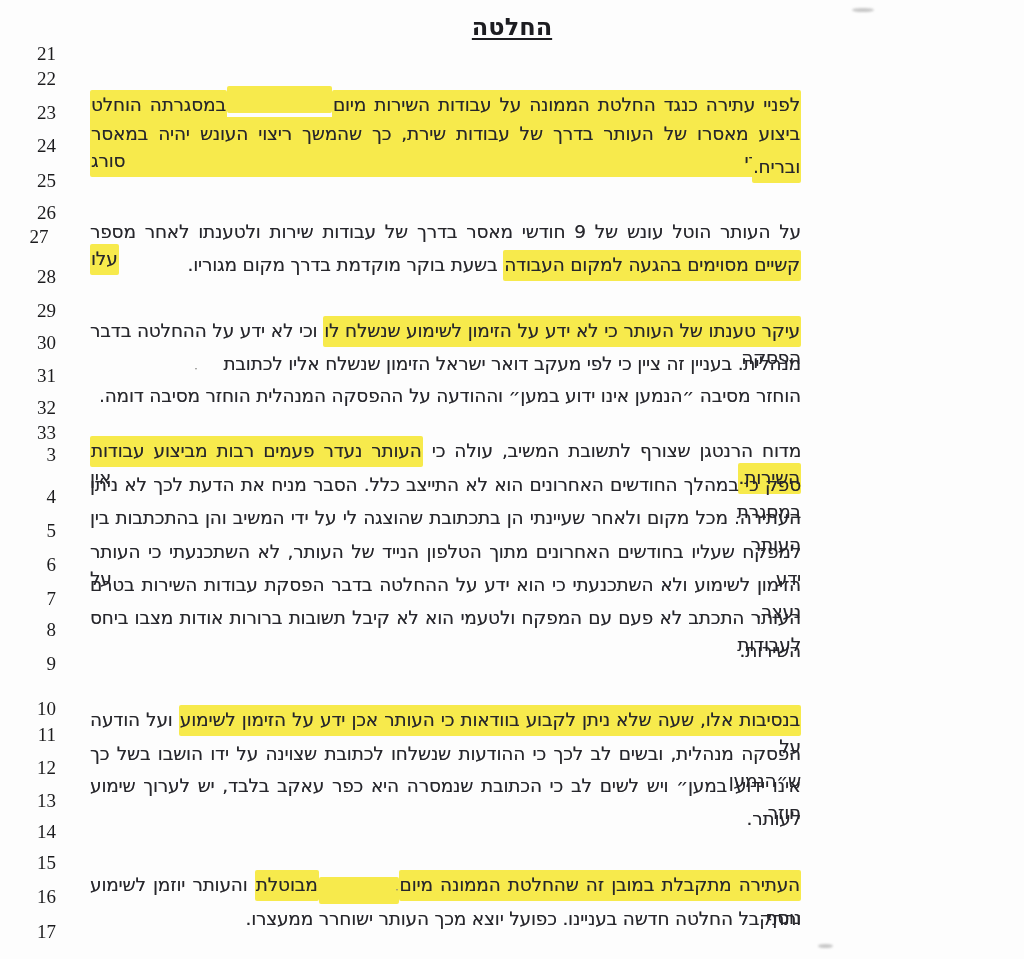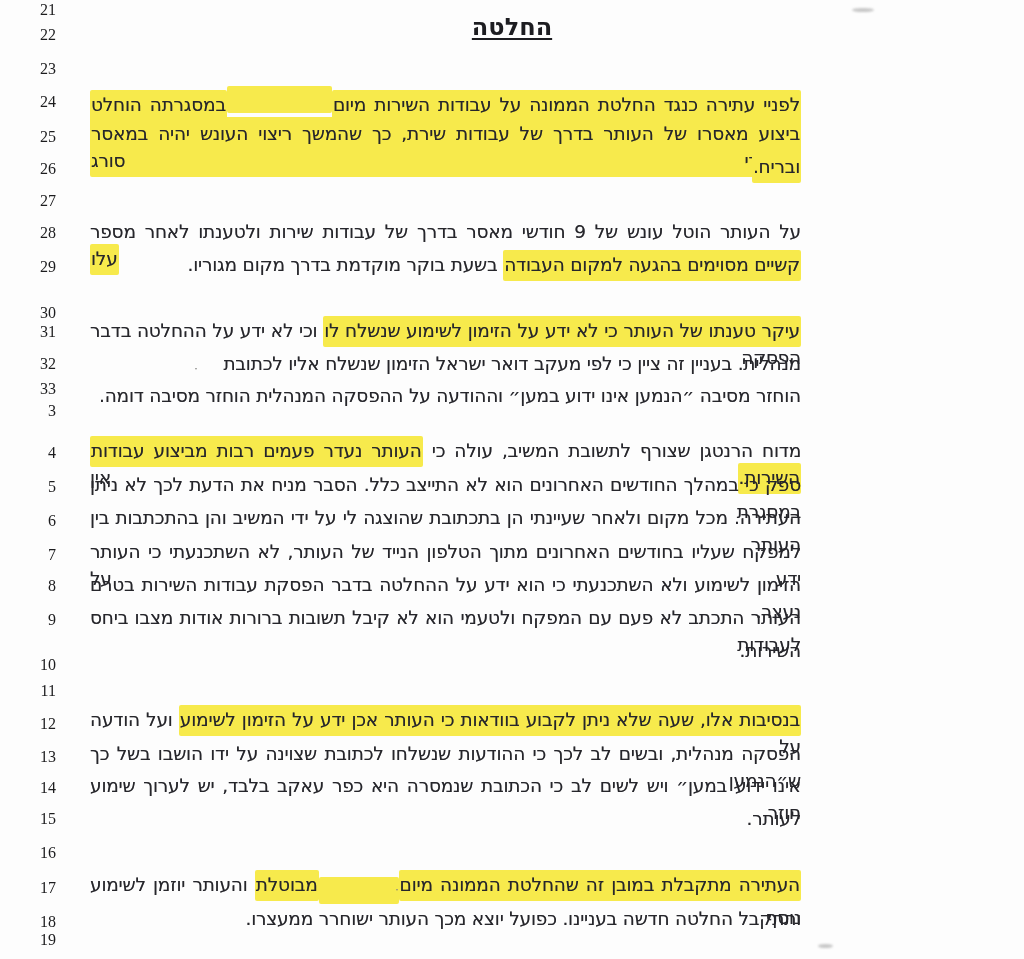--- a/index.html
+++ b/index.html
@@ -8,22 +8,23 @@
     width:1024px;height:959px;
     background:#fdfdfd;
     overflow:hidden;
     font-family:"DejaVu Sans", sans-serif;
   }
   .lnum{
     position:absolute;
     left:22px;width:34px;
     text-align:right;
     font-family:"Liberation Serif", serif;
-    font-size:16px;line-height:18px;
+    font-size:19px;line-height:18px;
     color:#1c1c1e;
+    margin-top:44px;
   }
   .title{
     position:absolute;
     left:66px;width:892px;top:13px;
     text-align:center;
     font-weight:bold;
     font-size:24px;
     color:#1d1d21;
     text-decoration:underline;
     text-underline-offset:3px;
@@ -78,24 +79,24 @@
 <div id="page">
   <div class="smudge" id="smudge-top"></div>
   <div class="title">החלטה</div>
   <div id="line-numbers">
       <div class="lnum" style="top: 1px;">21</div>
       <div class="lnum" style="top: 26px;">22</div>
       <div class="lnum" style="top: 60px;">23</div>
       <div class="lnum" style="top: 93px;">24</div>
       <div class="lnum" style="top: 128px;">25</div>
       <div class="lnum" style="top: 160px;">26</div>
-      <div class="lnum" style="top: 192px;">27</div>
+      <div class="lnum" style="top: 184px; text-align: center;">27</div>
       <div class="lnum" style="top: 224px;">28</div>
       <div class="lnum" style="top: 258px;">29</div>
-      <div class="lnum" style="top: 304px;">30</div>
+      <div class="lnum" style="top: 290px;">30</div>
       <div class="lnum" style="top: 323px;">31</div>
       <div class="lnum" style="top: 355px;">32</div>
       <div class="lnum" style="top: 380px;">33</div>
       <div class="lnum" style="top: 402px;">3</div>
       <div class="lnum" style="top: 444px;">4</div>
       <div class="lnum" style="top: 478px;">5</div>
       <div class="lnum" style="top: 512px;">6</div>
       <div class="lnum" style="top: 546px;">7</div>
       <div class="lnum" style="top: 577px;">8</div>
       <div class="lnum" style="top: 611px;">9</div>

